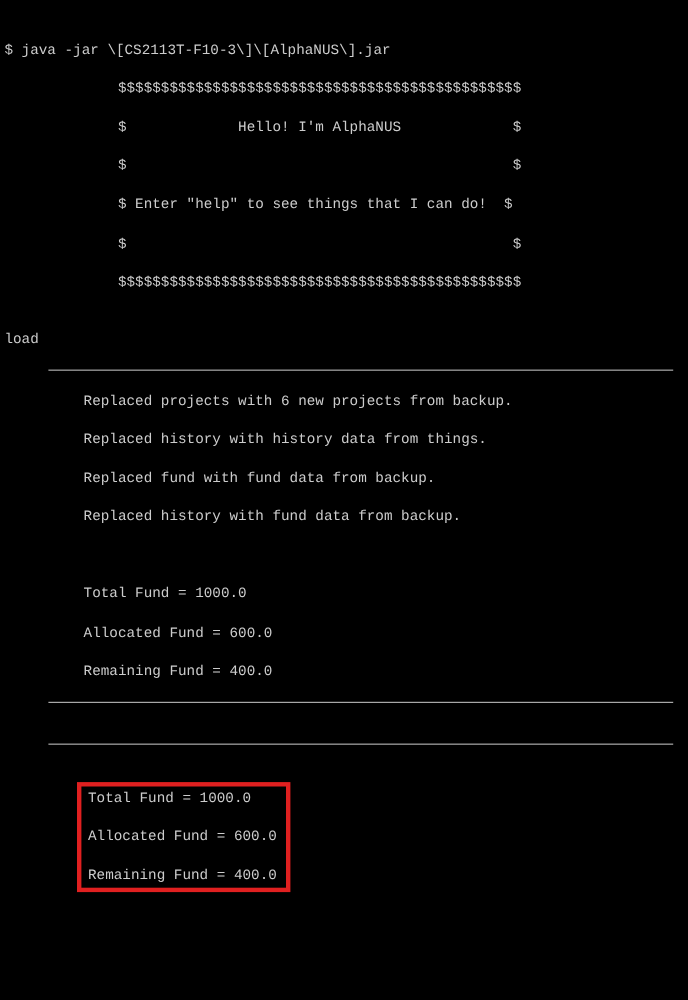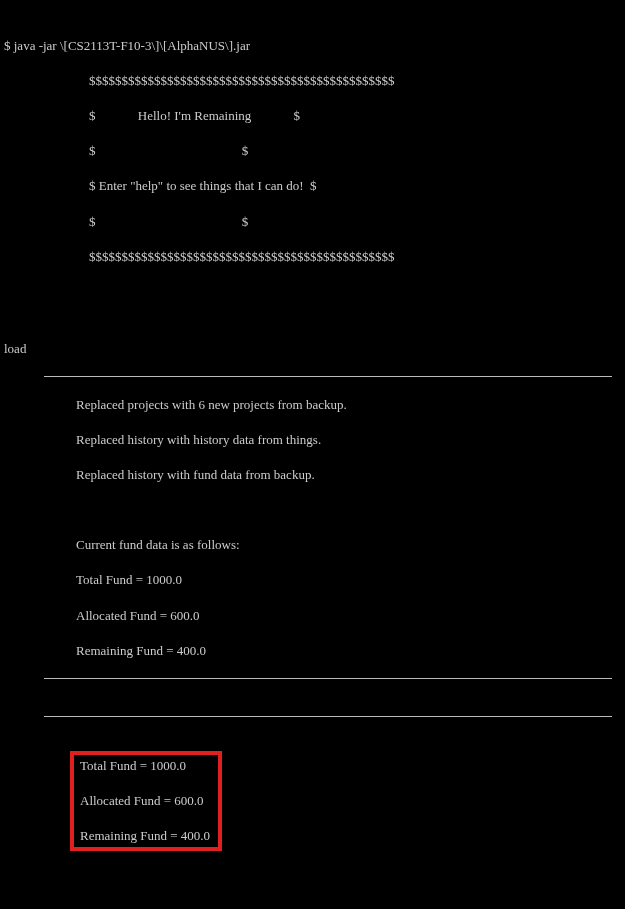--- a/index.html
+++ b/index.html
@@ -11,21 +11,20 @@
     font-size: 13px;
     line-height: 1.35;
     width: 625px;
   }
   .terminal {
     padding: 2px 4px 10px 4px;
     white-space: pre;
   }
   .line {
     white-space: pre;
-    font-family: Liberation Serif, serif;
   }
   .hr {
     border: none;
     border-top: 1px solid #bbb;
     margin: 1px 0;
     width: 568px;
     margin-left: 40px;
   }
   .redbox {
     position: relative;
@@ -33,46 +32,45 @@
     display: inline-block;
     padding: 2px 8px 2px 6px;
     margin-top: -2px;
     white-space: pre;
   }
   .indent {
     padding-left: 72px;
   }
   .indent-cmd {
     padding-left: 0px;
-    margin-top: 40px;
   }
   .box-wrap {
     padding-left: 66px;
   }
 </style>
 </head>
 <body>
 
 <div class="terminal">
 
 <div class="line">$ java -jar \[CS2113T-F10-3\]\[AlphaNUS\].jar</div>
 <div class="line indent">    $$$$$$$$$$$$$$$$$$$$$$$$$$$$$$$$$$$$$$$$$$$$$$$</div>
-<div class="line indent">    $             Hello! I'm Remaining             $</div>
+<div class="line indent">    $             Hello! I'm AlphaNUS             $</div>
 <div class="line indent">    $                                             $</div>
 <div class="line indent">    $ Enter "help" to see things that I can do!  $</div>
 <div class="line indent">    $                                             $</div>
 <div class="line indent">    $$$$$$$$$$$$$$$$$$$$$$$$$$$$$$$$$$$$$$$$$$$$$$$</div>
 
 <div class="line indent-cmd">load</div>
 <hr class="hr">
 <div class="line indent">Replaced projects with 6 new projects from backup.</div>
 <div class="line indent">Replaced history with history data from things.</div>
+<div class="line indent">Replaced fund with fund data from backup.</div>
 <div class="line indent">Replaced history with fund data from backup.</div>
 <div class="line">&nbsp;</div>
-<div class="line indent">Current fund data is as follows:</div>
 <div class="line indent">Total Fund = 1000.0</div>
 <div class="line indent">Allocated Fund = 600.0</div>
 <div class="line indent">Remaining Fund = 400.0</div>
 <hr class="hr">
 
 <hr class="hr">
 <div class="box-wrap">
 <div class="redbox"><span class="line" style="display: block;">Total Fund = 1000.0</span>
 <span class="line" style="display: block;">Allocated Fund = 600.0</span>
 <span class="line" style="display: block;">Remaining Fund = 400.0</span></div>

